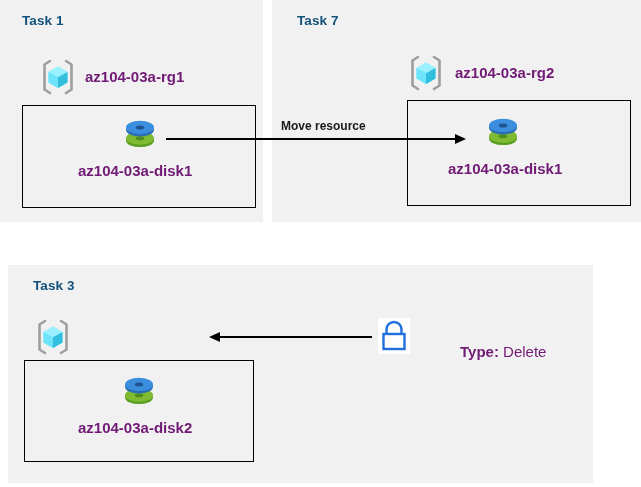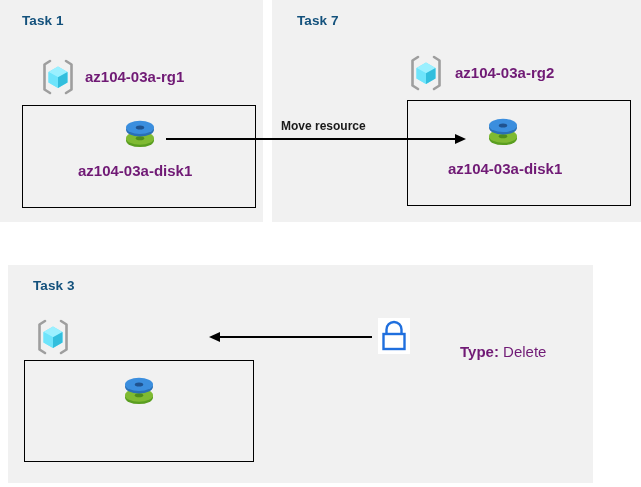--- a/index.html
+++ b/index.html
@@ -159,20 +159,21 @@
   <span class="icon" style="left:121px;top:372px;width:36px;height:38px;">
     <svg width="36" height="38" viewBox="0 0 36 38">
       <ellipse cx="18" cy="25.5" rx="14" ry="6.6" fill="#5a9e20"></ellipse>
       <ellipse cx="18" cy="23.2" rx="14" ry="6.6" fill="#7fba32"></ellipse>
       <ellipse cx="18" cy="23.2" rx="4.2" ry="2" fill="#4e8c1c"></ellipse>
       <ellipse cx="18" cy="14.8" rx="14" ry="6.6" fill="#2a6fb5"></ellipse>
       <ellipse cx="18" cy="12.4" rx="14" ry="6.6" fill="#3b8ede"></ellipse>
       <ellipse cx="18" cy="12.4" rx="4.2" ry="2" fill="#20538f"></ellipse>
     </svg>
   </span>
+  <div class="label" style="left:78px;top:419px;">az104-03a-disk2</div>
 
   <div class="arrow-line" style="left:220px;top:336px;width:152px;"></div>
   <div class="arrow-head left" style="left:209px;top:331.5px;"></div>
 
   <span class="icon" style="left:378px;top:318px;width:32px;height:36px;">
     <svg width="32" height="36" viewBox="0 0 32 36">
       <rect x="0" y="0" width="32" height="36" fill="#ffffff"></rect>
       <path d="M8.5 16 V11.5 a7.5 7.5 0 0 1 15 0 V16" fill="none" stroke="#1f6fde" stroke-width="2.4"></path>
       <rect x="5.5" y="16" width="21" height="15" fill="none" stroke="#1f6fde" stroke-width="2.4"></rect>
     </svg>

